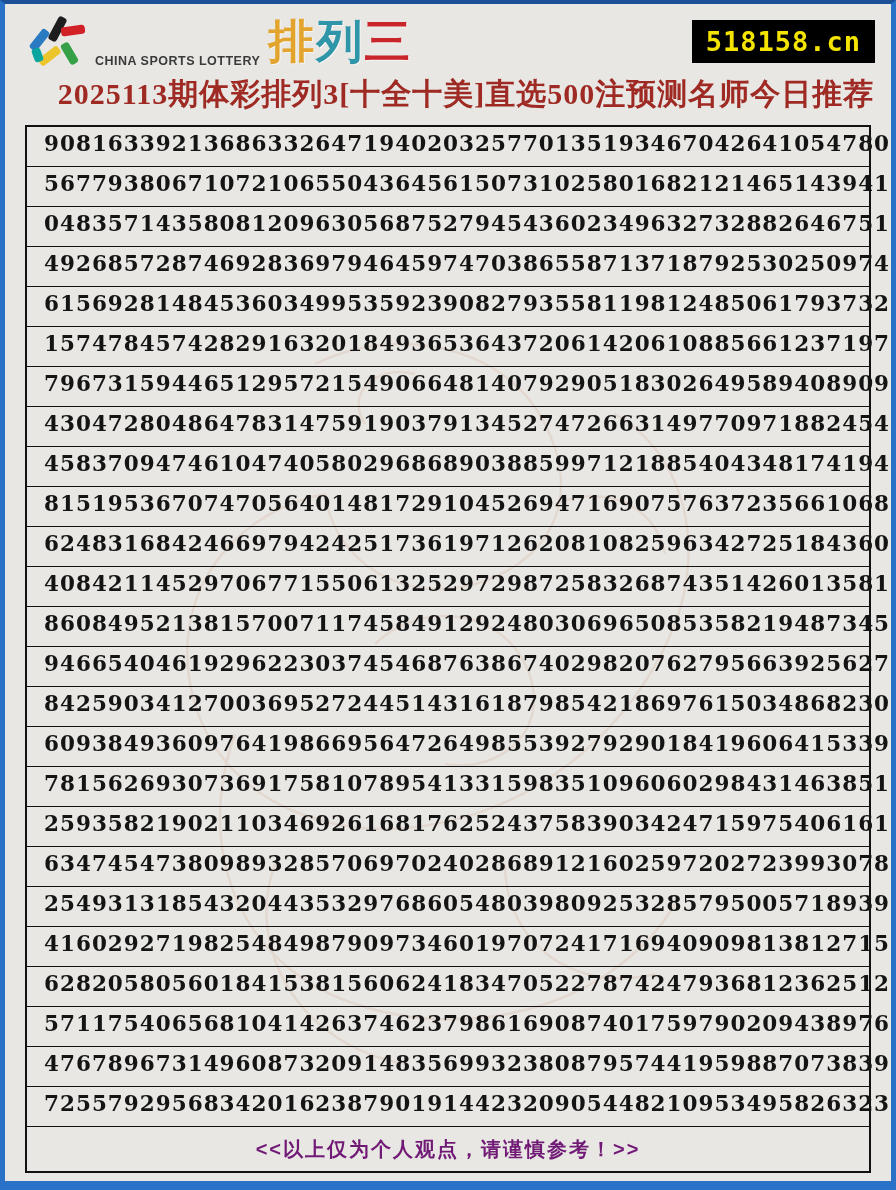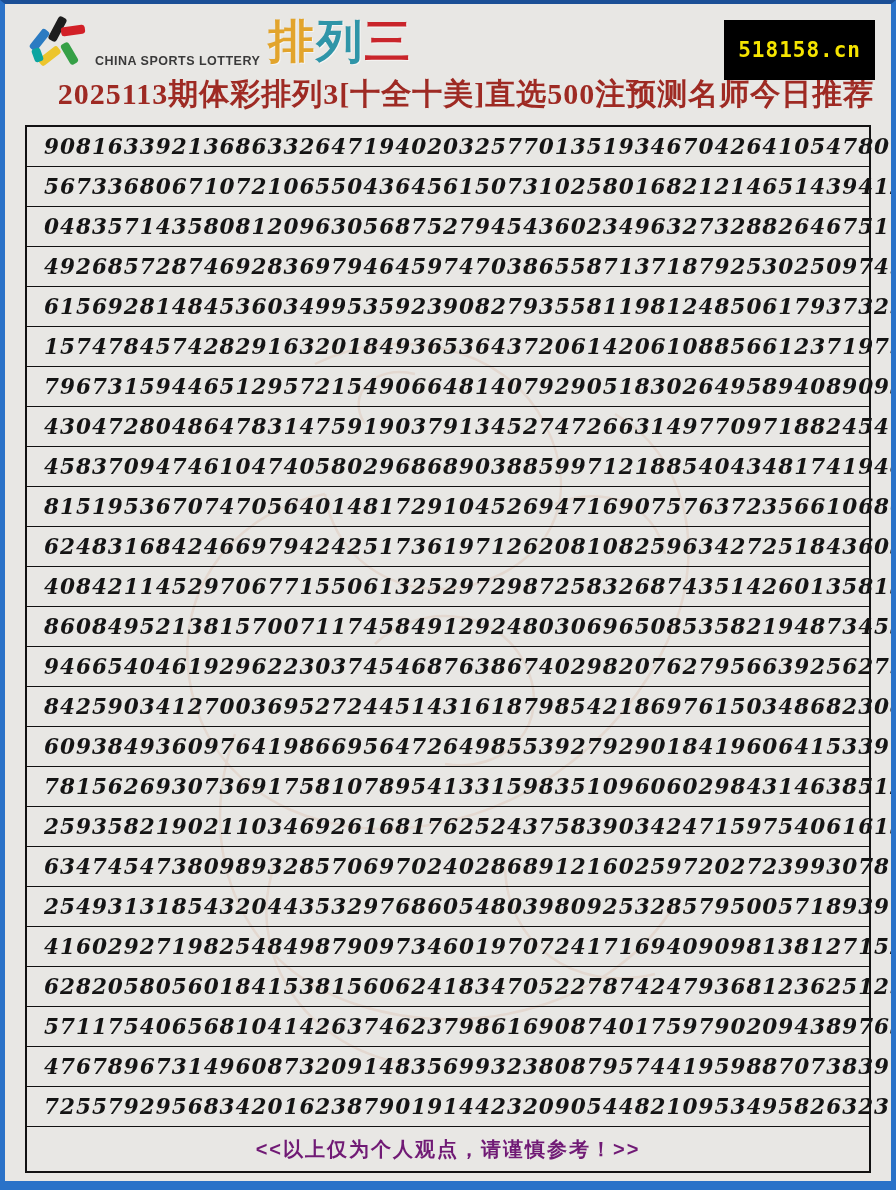--- a/index.html
+++ b/index.html
@@ -32,22 +32,22 @@
            font-family:"Liberation Sans","DejaVu Sans",sans-serif;
            letter-spacing:2px; display:flex; }
   .brand span { text-shadow:1px 1px 0 rgba(255,255,255,.6); }
   .brand .b1 { color:var(--brand-gold,#e2a42c); }
   .brand .b2 { color:var(--brand-teal,#2f95a8); }
   .brand .b3 { color:var(--brand-red,#c9252b); }
   .domain-box {
     position:absolute; right:16px; top:16px;
     background:#000; color:var(--domain-yellow,#f5e400);
     font-family:"DejaVu Sans Mono","Liberation Mono",monospace;
-    font-size:21px; font-weight:bold;
-    padding:18px 14px; letter-spacing:1px;
+    font-size:27px; font-weight:bold;
+    padding:6px 14px; letter-spacing:1px;
     cursor:pointer;
   }
   
   .title {
     text-align:center;
     font-family:"Liberation Serif","DejaVu Serif",serif;
     font-weight:bold;
     font-size:30px;
     color:var(--title-red,#9e2a23);
     margin-top:6px;
@@ -60,24 +60,23 @@
   
   .table-wrap {
     position:relative; z-index:1;
     width:846px;
     margin:10px auto 0 auto;
     border:2px solid #121212;
     background:transparent;
   }
   .num-row {
     height:40px;
-    display:flex; justify-content:space-between; align-items:center;
+    display:flex; justify-content:space-between; 
     padding:4px 17px;
     border-bottom:1px solid #121212;
-    font-style:italic;
   }
   .num {
     font-family:"DejaVu Serif","Liberation Serif",serif;
     font-size:21.5px;
     font-weight:600;
     color:#141414;
     letter-spacing:1px;
   }
   .table-footer {
     height:44px;
@@ -144,21 +143,21 @@
           <span class="num">351</span>
           <span class="num">934</span>
           <span class="num">670</span>
           <span class="num">426</span>
           <span class="num">410</span>
           <span class="num">547</span>
           <span class="num">807</span>
         </div>
         <div class="num-row">
           <span class="num">567</span>
-          <span class="num">336</span>
+          <span class="num">793</span>
           <span class="num">806</span>
           <span class="num">710</span>
           <span class="num">721</span>
           <span class="num">065</span>
           <span class="num">504</span>
           <span class="num">364</span>
           <span class="num">561</span>
           <span class="num">507</span>
           <span class="num">310</span>
           <span class="num">258</span>

